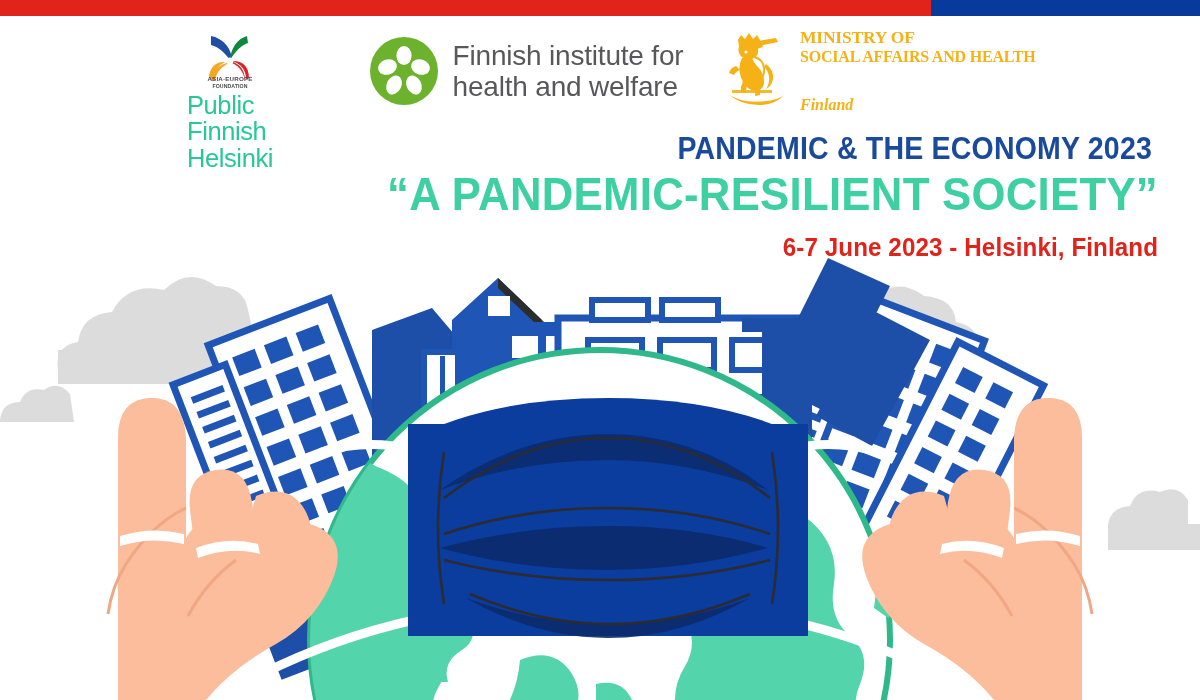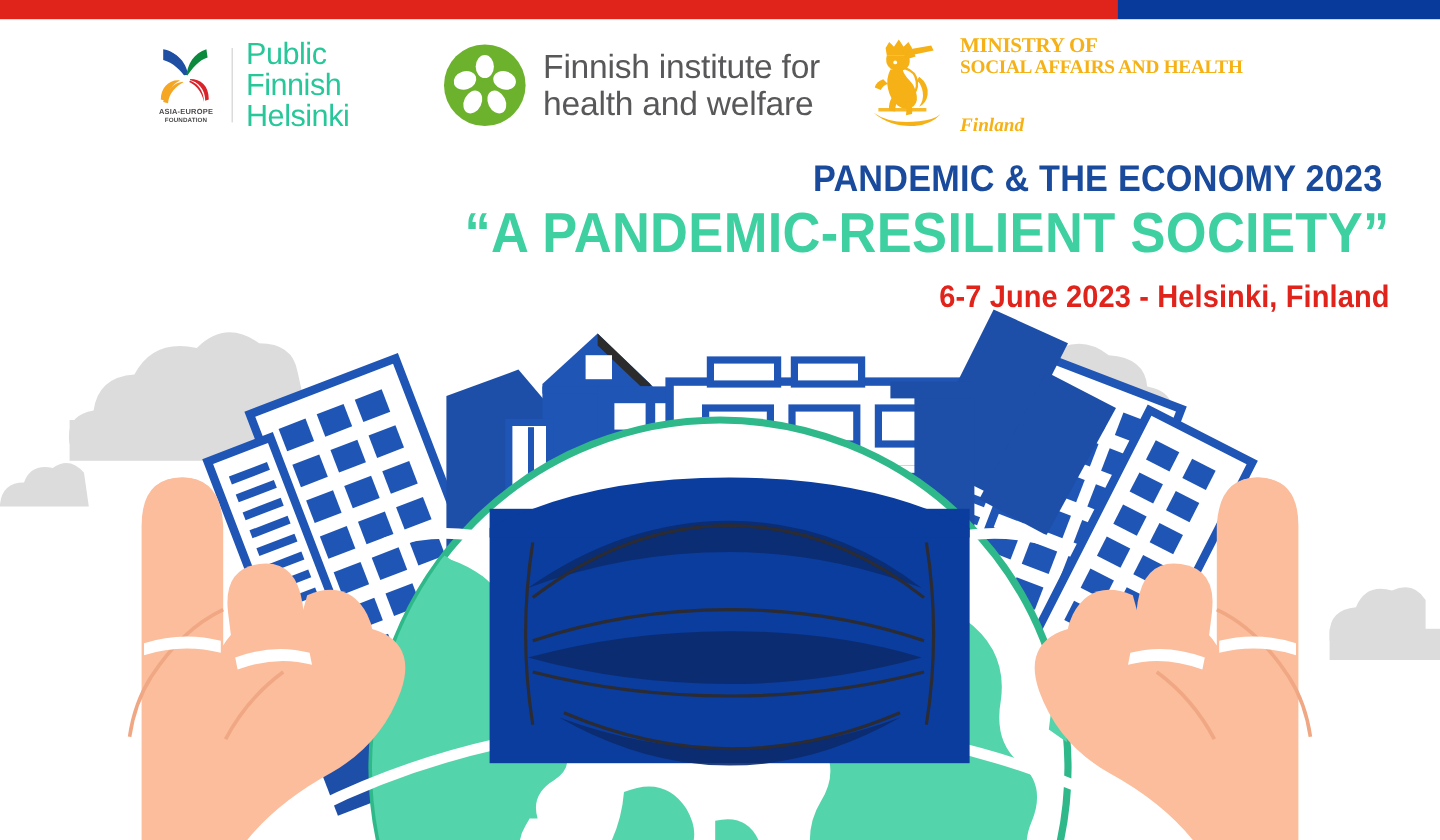--- a/index.html
+++ b/index.html
@@ -15,21 +15,21 @@
   .stripe-red{height:100%;background:#e0231b;}
   .stripe-blue{height:100%;background:#083a9c;flex:1;}
 
   
   .logo-row{position:absolute;top:30px;left:0;width:1200px;height:82px;
             display:flex;align-items:center;justify-content:center;gap:0px;}
 
   .logo{display:flex;align-items:center;height:82px;}
 
   
-  .asef{width:212px;padding-left:6px;}
+  .asef{width:212px;padding-left:6px;flex-direction:column;}
   .asef-mark{width:62px;height:72px;position:relative;flex:0 0 62px;}
   .asef-swirls{position:absolute;top:0;left:0;}
   .asef-caption{position:absolute;left:0;bottom:2px;width:62px;text-align:center;
                 font-size:6.2px;font-weight:700;color:#4a4a4a;letter-spacing:.2px;line-height:1.35;}
   .asef-caption .sub{font-size:5.2px;letter-spacing:.1px;}
   .asef-divider{width:1px;height:62px;background:#d3d3d3;margin:0 11px 0 7px;}
   .phn-text{font-size:25.5px;line-height:1.03;color:#27c79a;font-weight:400;letter-spacing:-0.4px;}
 
   
   .thl{width:360px;margin-left:10px;justify-content:center;}

